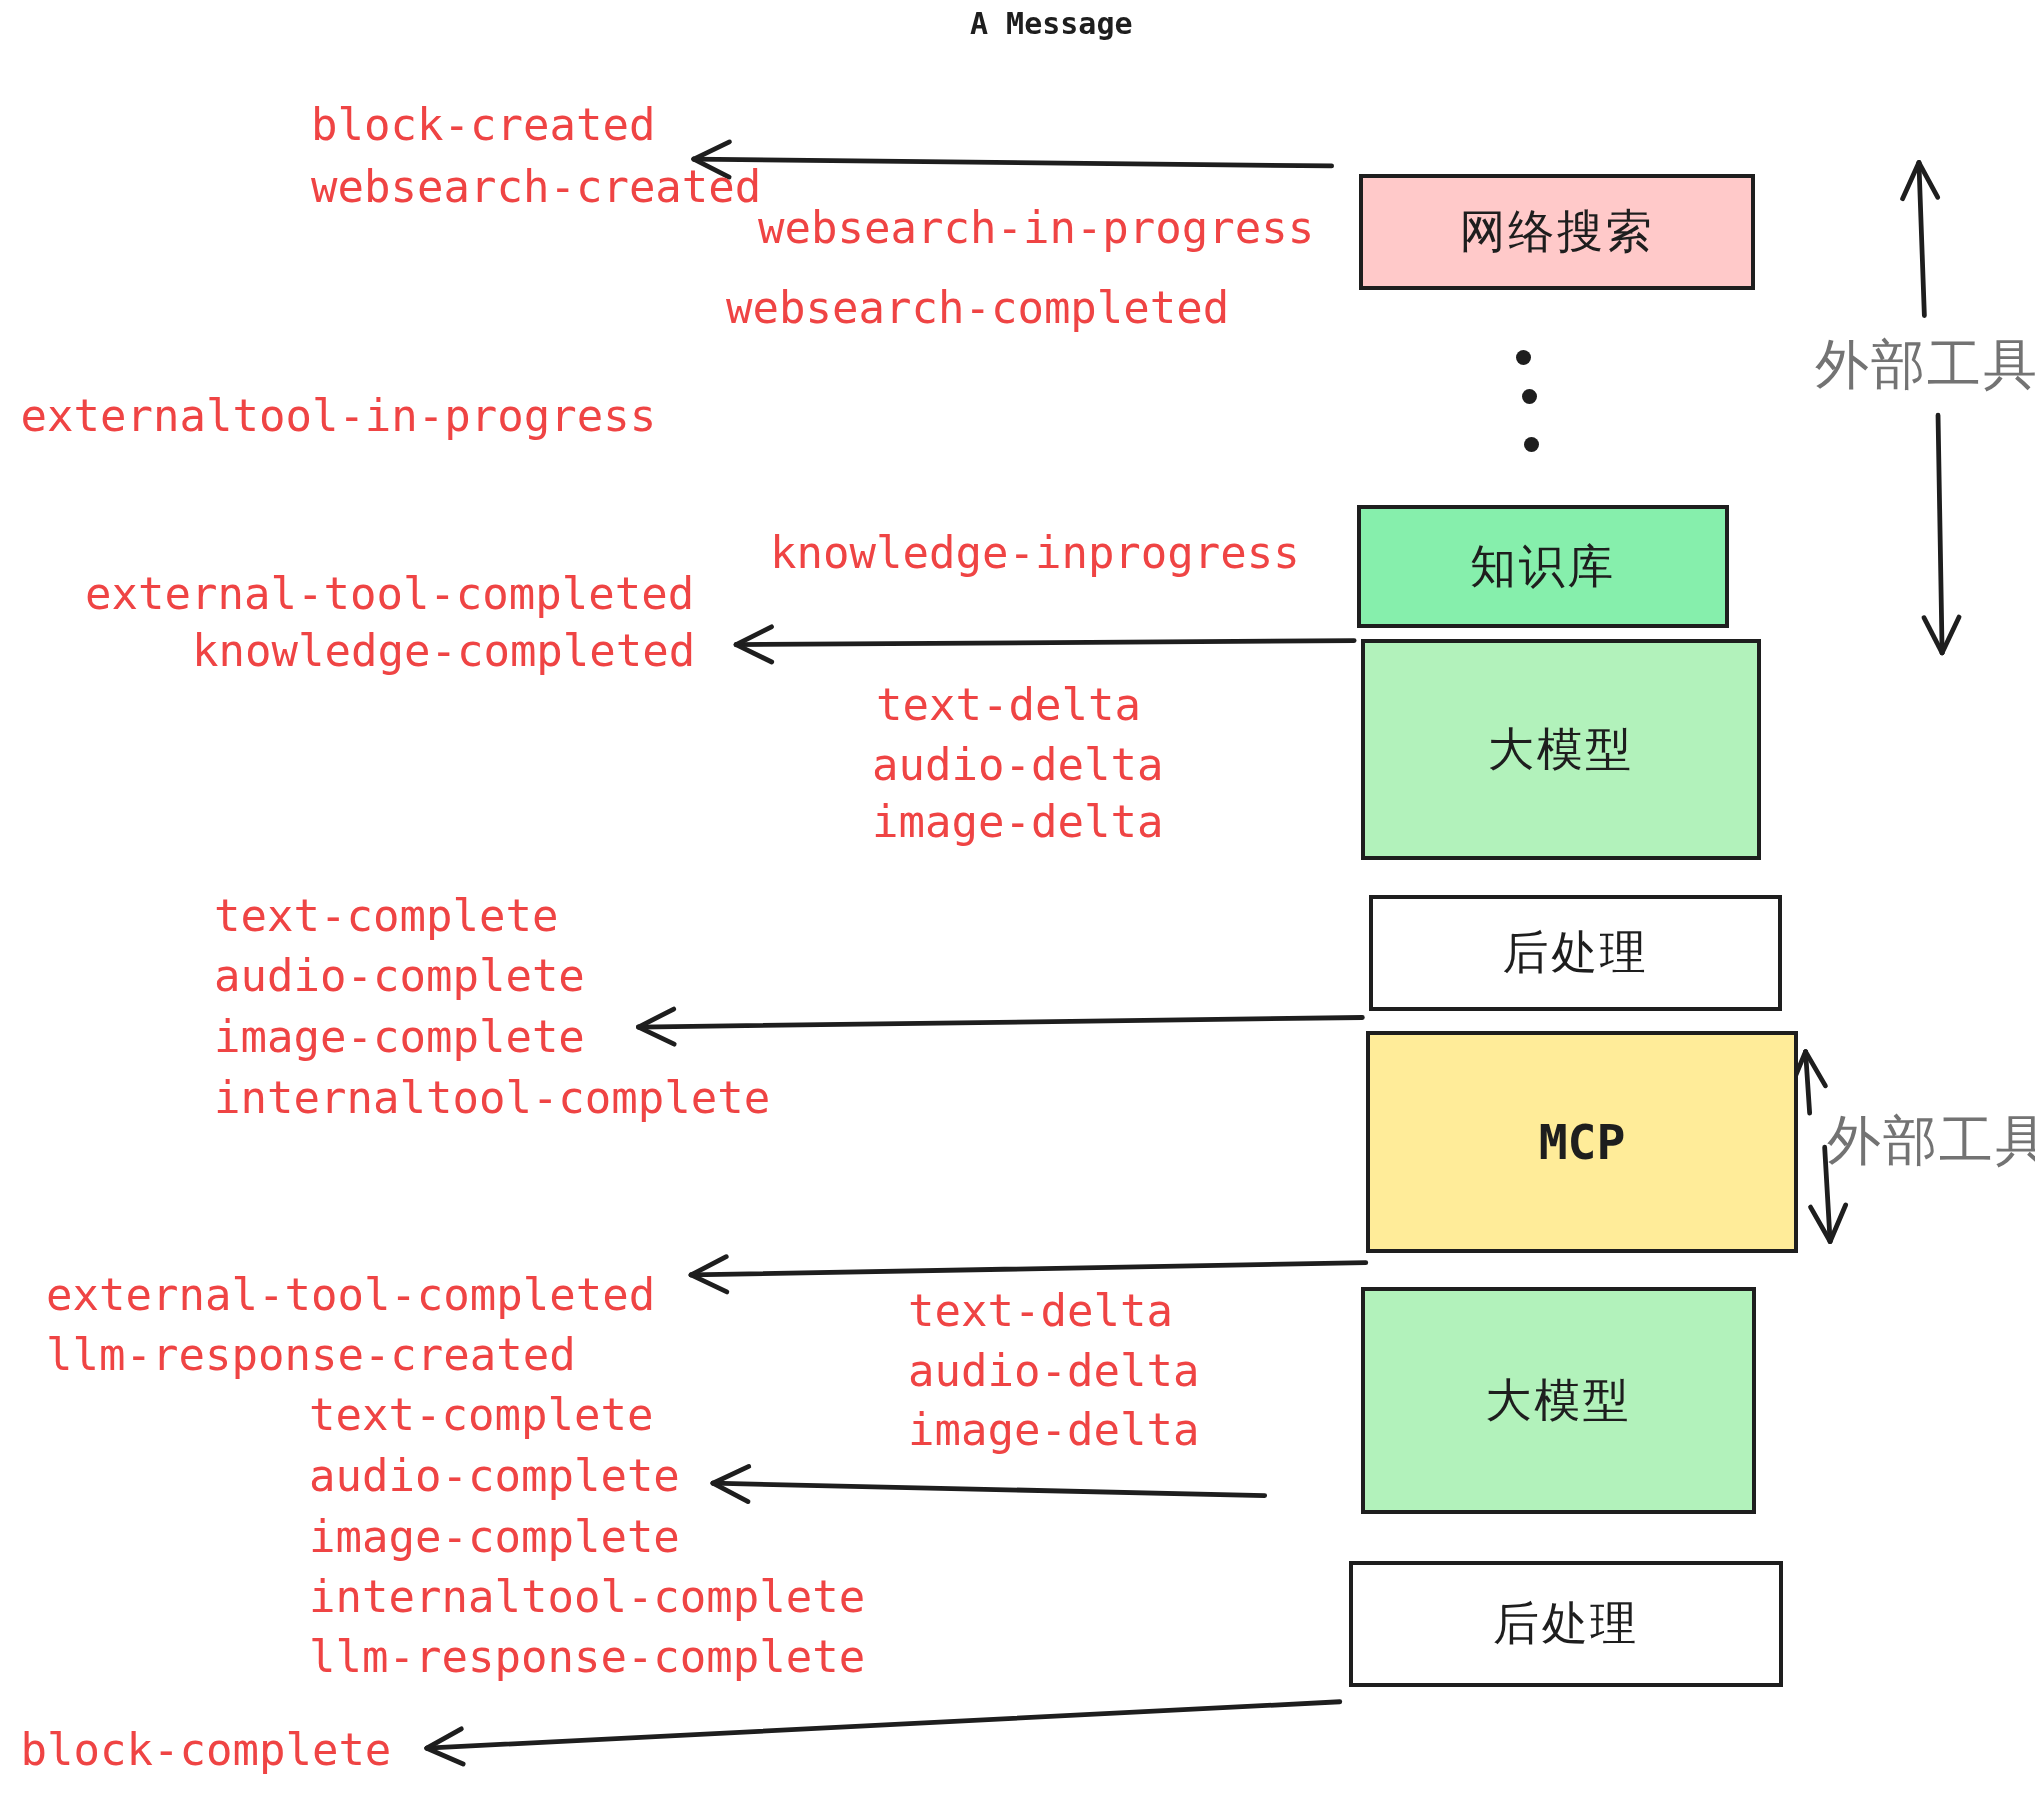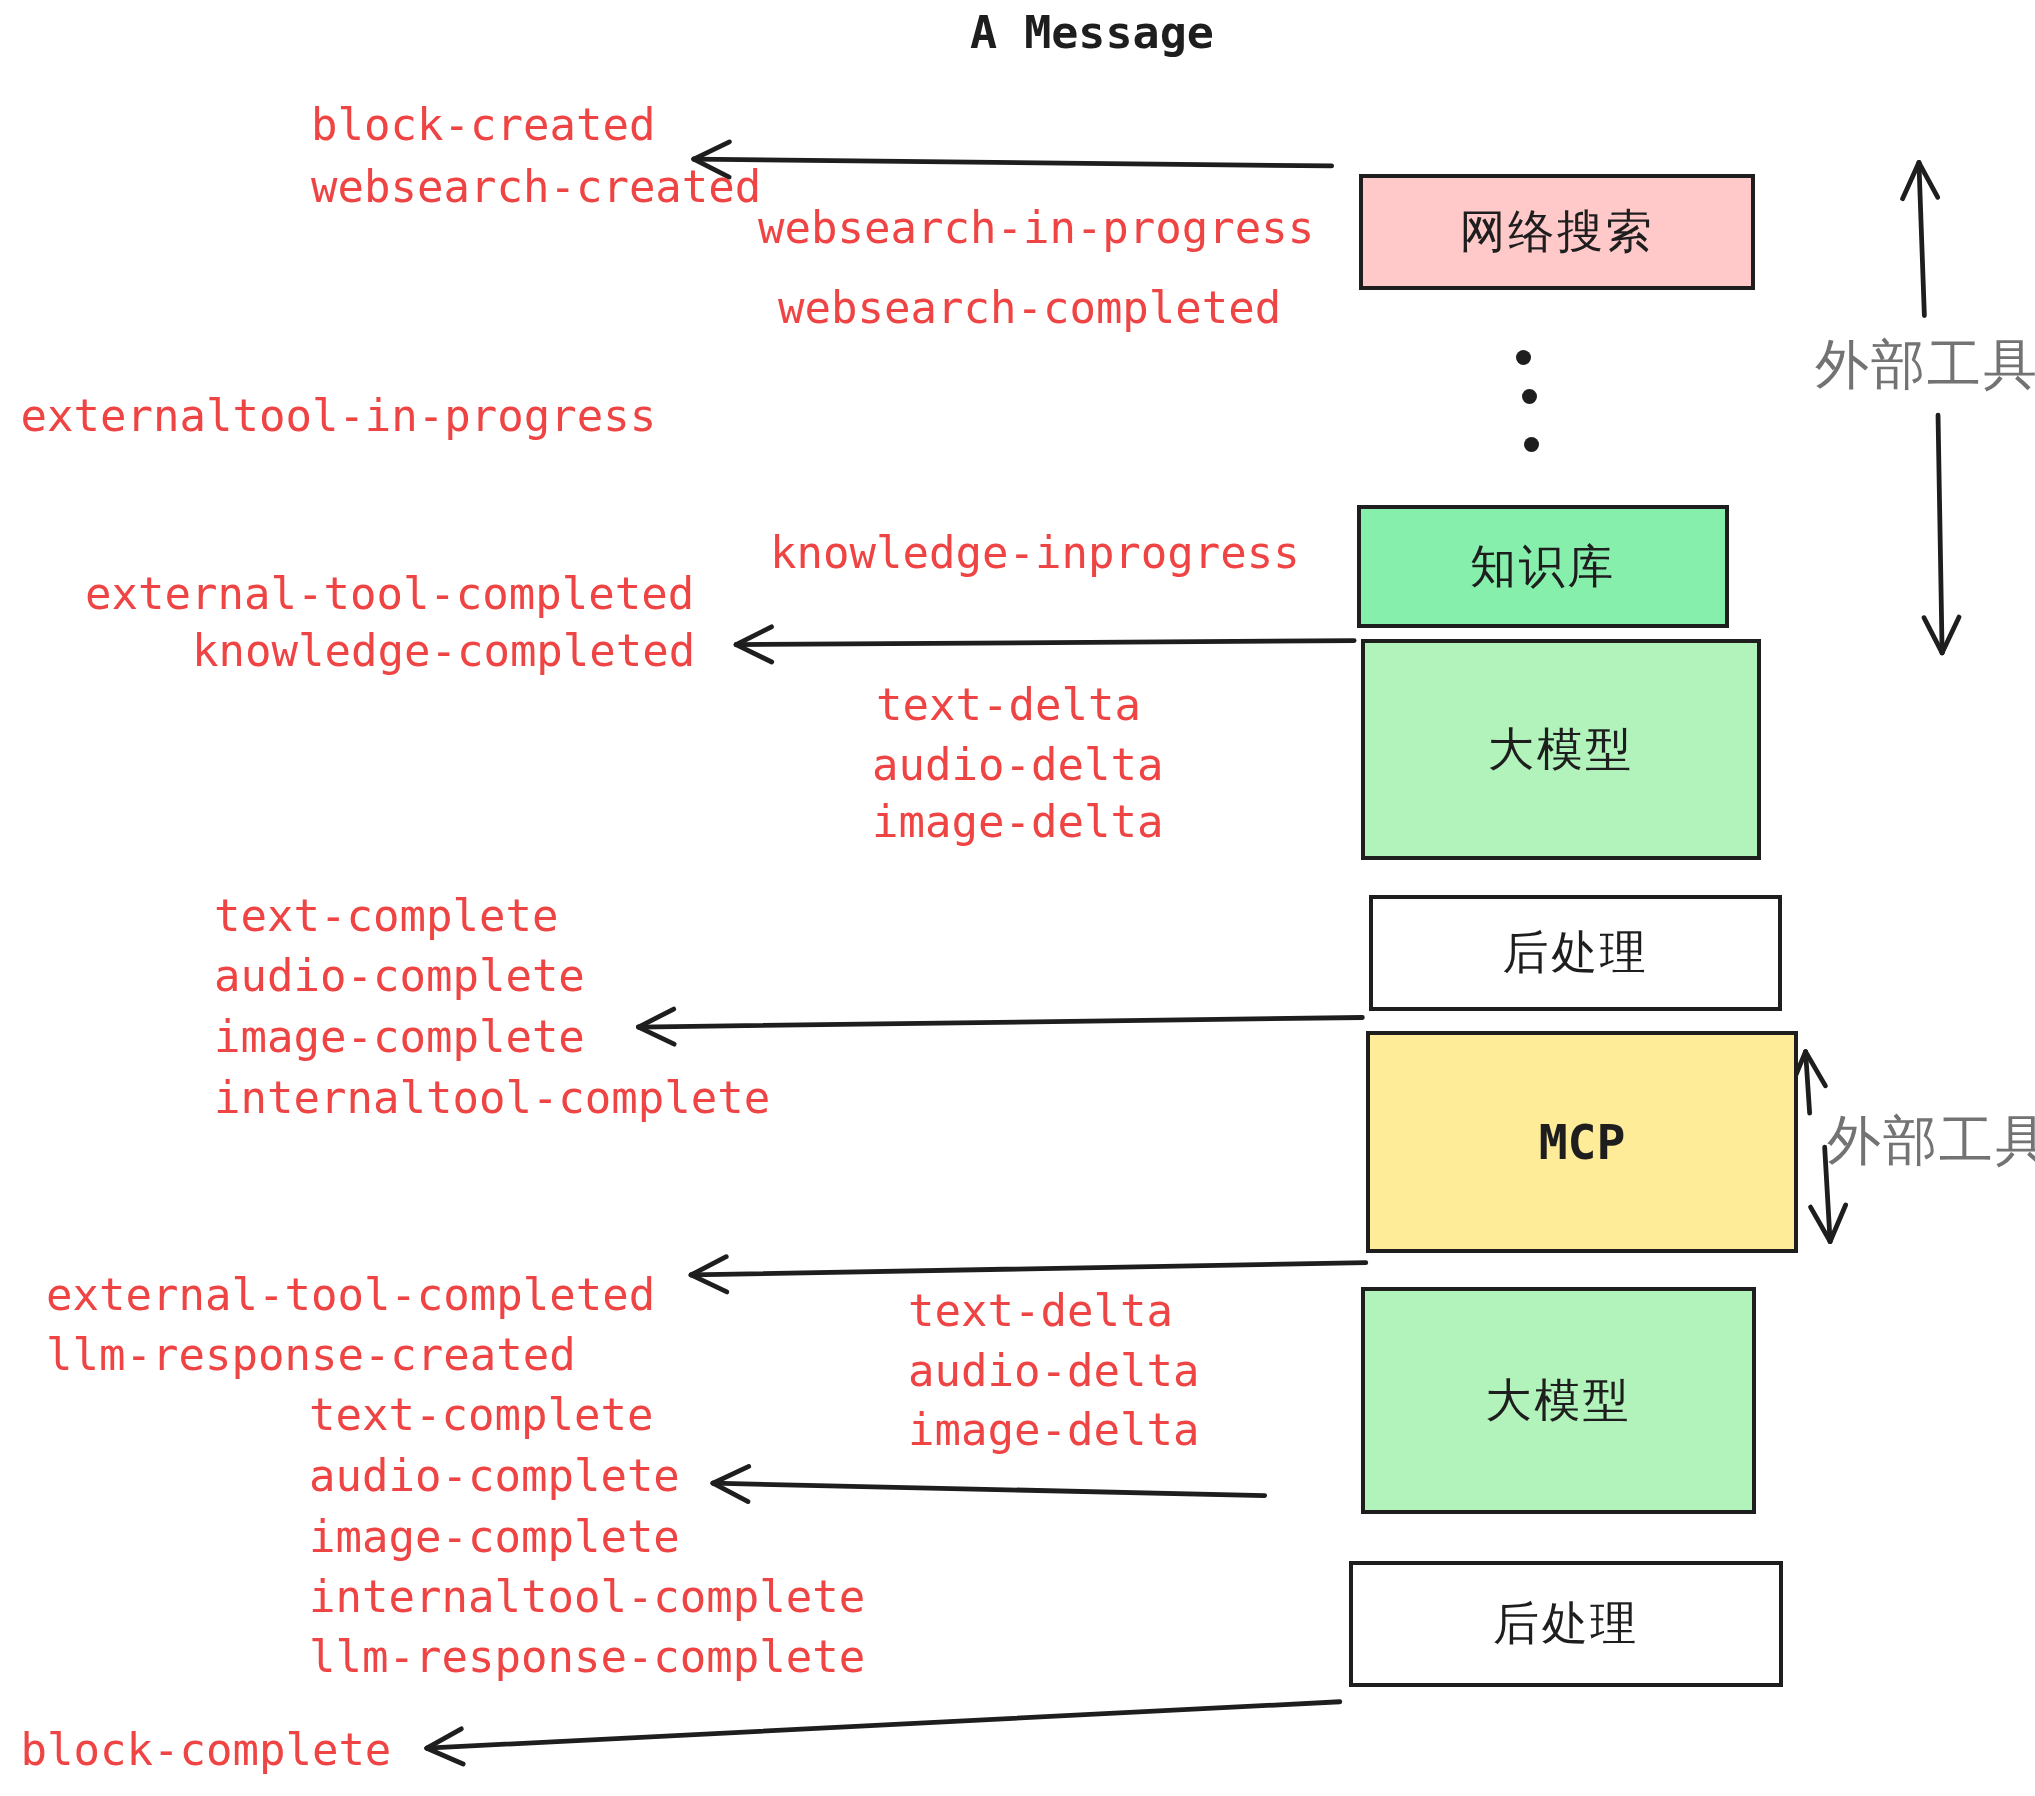--- a/index.html
+++ b/index.html
@@ -15,21 +15,21 @@
     position:absolute;
     font-family:"DejaVu Sans Mono", monospace;
     font-size:44px;
     line-height:1.05;
     white-space:nowrap;
     color:#ef4444;
   }
   .title{
     position:absolute;
     font-family:"DejaVu Sans Mono", monospace;
-    font-size:45px;
+    font-size:30px;
     font-weight:bold;
     white-space:nowrap;
     color:#1e1e1e;
   }
   .box{
     position:absolute;
     border:4.8px solid #1e1e1e;
     box-sizing:border-box;
     display:flex;
     align-items:center;
@@ -143,21 +143,21 @@
     </div>
     <div class="box" style="left: 1361px; top: 1287px; width: 395px; height: 227px; background: rgb(178, 242, 187);">
       <span class="box-label">大模型</span>
     </div>
     <div class="box" style="left: 1349px; top: 1561px; width: 434px; height: 126px; background: rgb(255, 255, 255);">
       <span class="box-label">后处理</span>
     </div>
     <div class="evt-label" style="left: 311px; top: 102px;">block-created</div>
     <div class="evt-label" style="left: 311px; top: 164px;">websearch-created</div>
     <div class="evt-label" style="left: 758px; top: 205px;">websearch-in-progress</div>
-    <div class="evt-label" style="left: 778px; top: 285px;">websearch-completed</div>
+    <div class="evt-label" style="left: 726px; top: 285px;">websearch-completed</div>
     <div class="evt-label" style="left: 770px; top: 530px;">knowledge-inprogress</div>
     <div class="evt-label" style="left: 20.5px; top: 393px;">externaltool-in-progress</div>
     <div class="evt-label" style="left: 85px; top: 571px;">external-tool-completed</div>
     <div class="evt-label" style="left: 192px; top: 628px;">knowledge-completed</div>
     <div class="evt-label" style="left: 876px; top: 682px;">text-delta</div>
     <div class="evt-label" style="left: 872px; top: 742px;">audio-delta</div>
     <div class="evt-label" style="left: 872px; top: 799px;">image-delta</div>
     <div class="evt-label" style="left: 214px; top: 893px;">text-complete</div>
     <div class="evt-label" style="left: 214px; top: 953px;">audio-complete</div>
     <div class="evt-label" style="left: 214px; top: 1014px;">image-complete</div>

